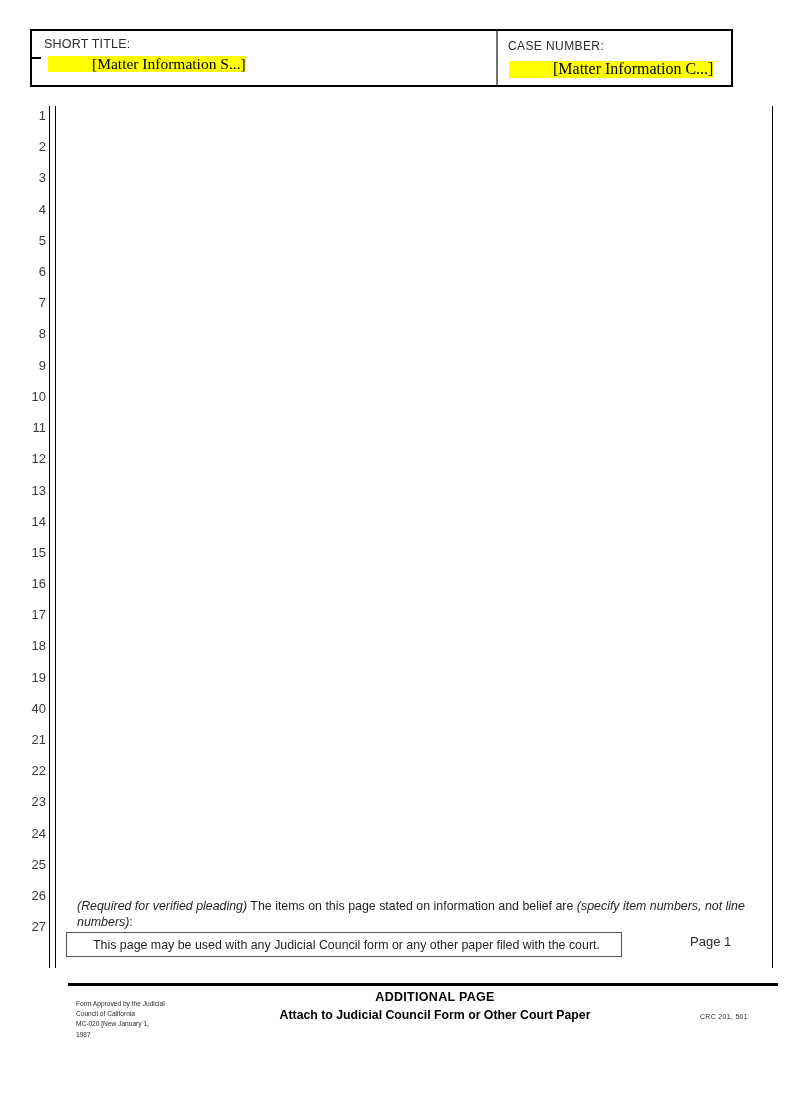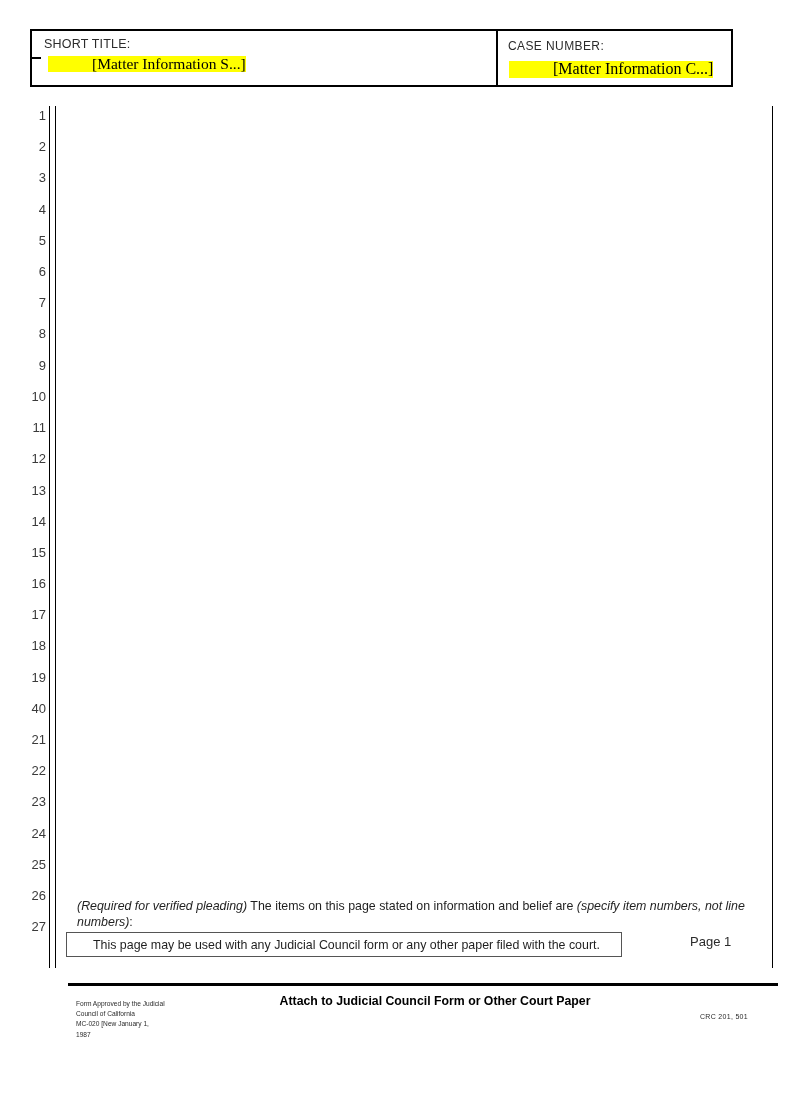--- a/index.html
+++ b/index.html
@@ -28,21 +28,21 @@
     display: flex;
   }
   .caption-cell {
     position: relative;
     box-sizing: border-box;
     height: 100%;
     padding: 6px 0 0 12px;
   }
   #caption-cell-title {
     width: 466px;
-    border-right: 2px solid #000000;
+    border-right: 2px solid #737373;
   }
   #caption-cell-case {
     flex: 1;
     padding-left: 10px;
     padding-top: 8px;
   }
   .caption-label {
     display: block;
     letter-spacing: 0.2px;
     color: #2b2b2b;
@@ -289,17 +289,18 @@
 
 <div id="footer">
   <div id="form-approval">
     <div>Form Approved by the Judicial</div>
     <div>Council of California</div>
     <div>MC-020 [New January 1,</div>
     <div>1987</div>
   </div>
 
   <div id="footer-center">
+    <div id="footer-title">ADDITIONAL PAGE</div>
     <div id="footer-subtitle">Attach to Judicial Council Form or Other Court Paper</div>
   </div>
 
   <div id="crc-reference">CRC 201, 501</div>
 </div>
 
 </body></html>

